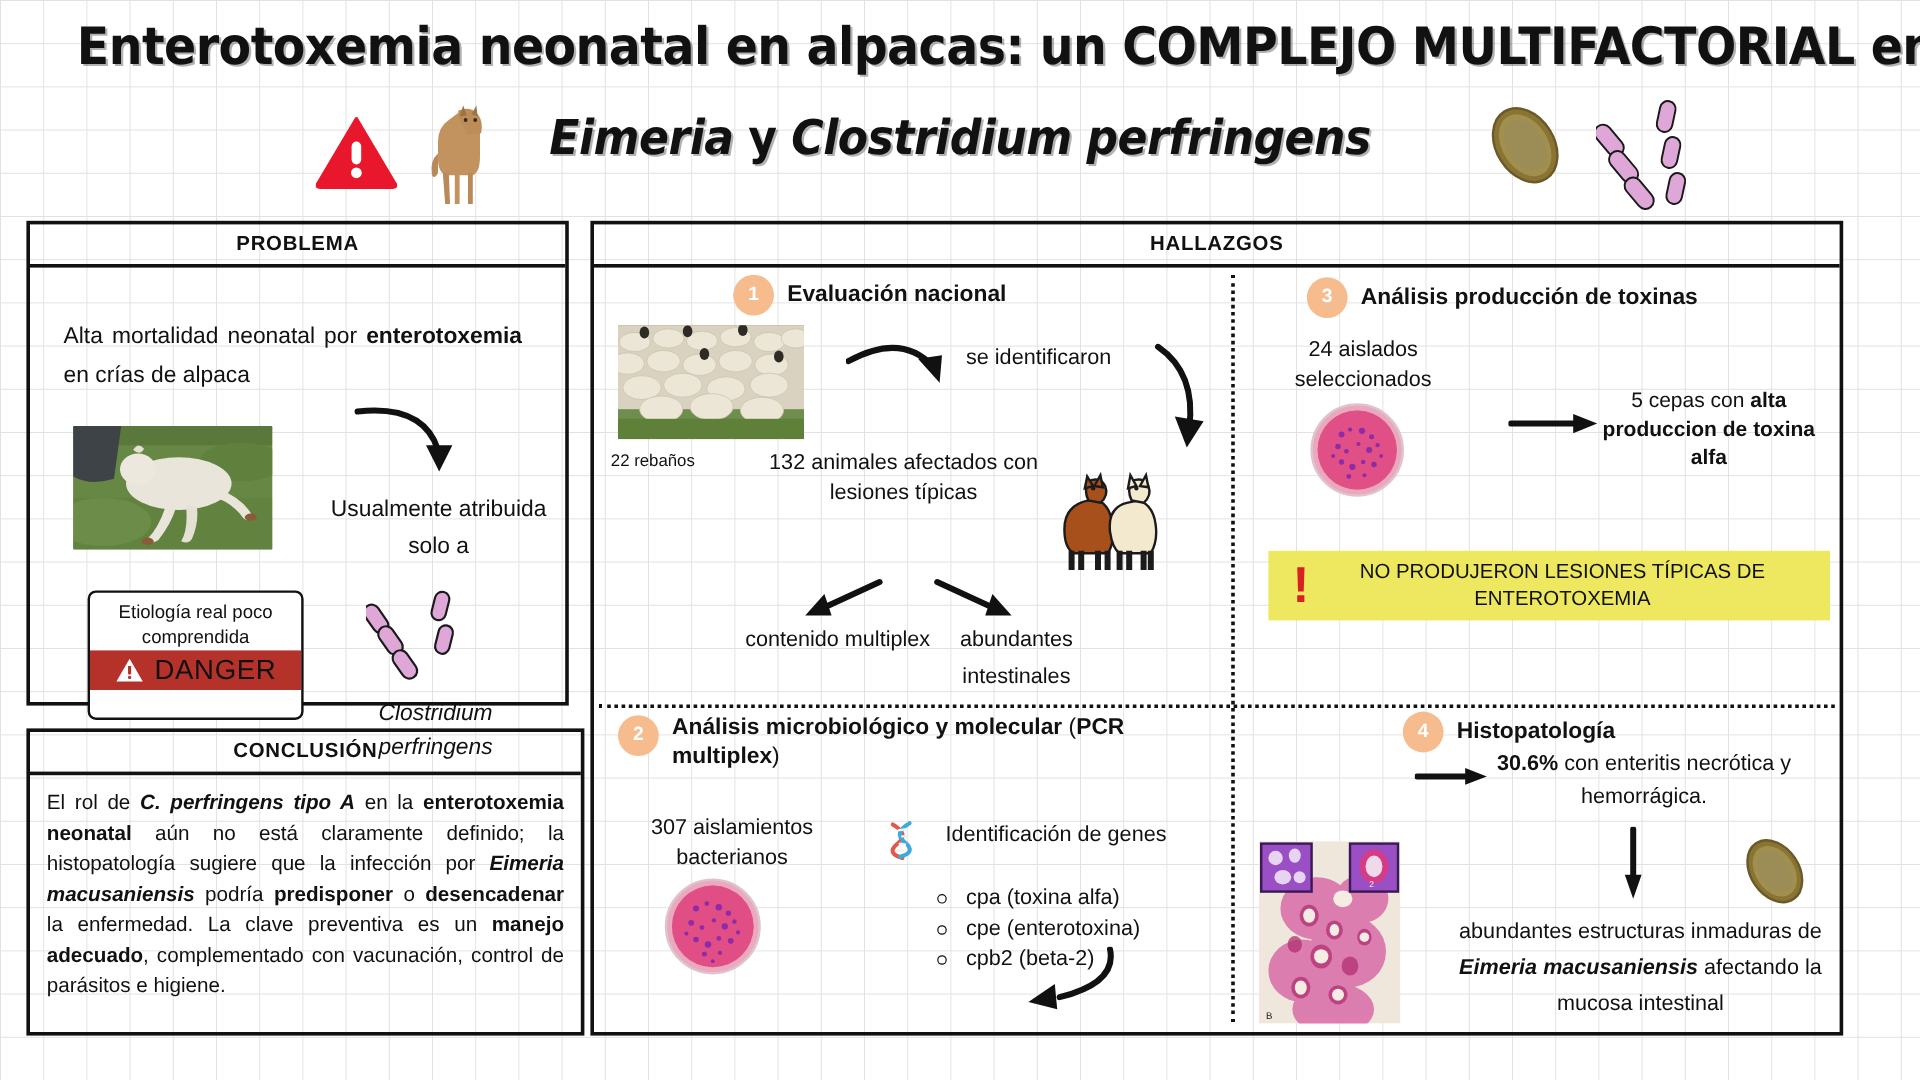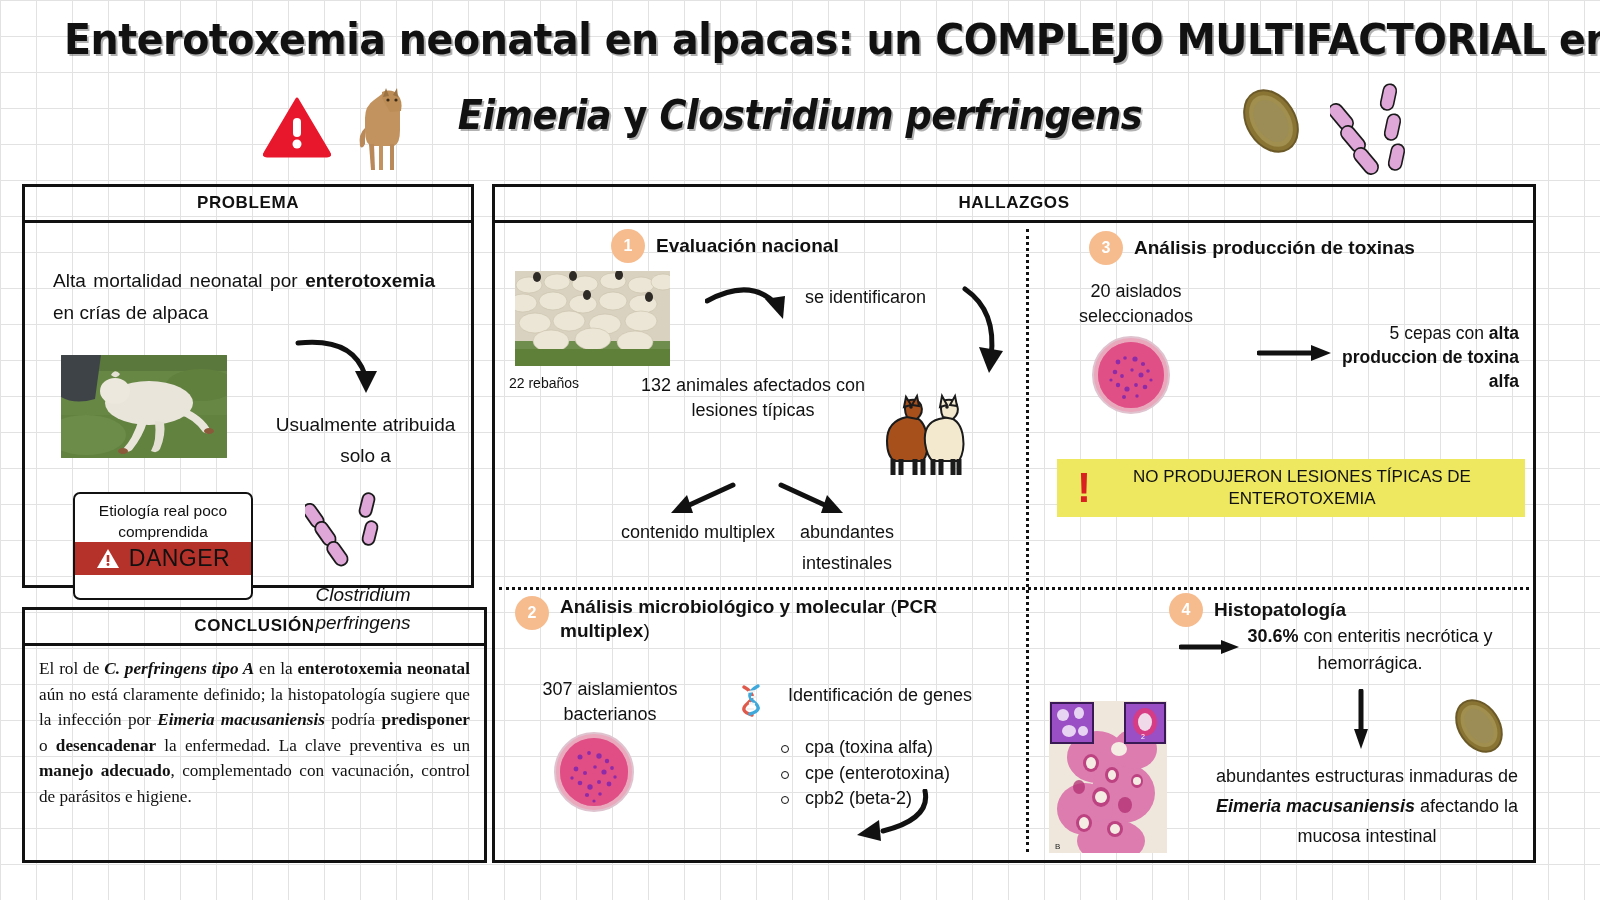--- a/index.html
+++ b/index.html
@@ -100,21 +100,21 @@
   #bact-ill { position: absolute; left: 280px; top: 268px; width: 86px; height: 86px; }
   #clostridium-cap {
     position: absolute; left: 248px; top: 358px; width: 180px;
     text-align: center; font-style: italic; font-size: 19px; line-height: 28px;
   }
 
   
   #conclusion-body {
     padding: 10px 14px 0 14px;
     font-size: 17.2px; line-height: 25.5px;
-    text-align: justify; text-align-last: left; font-family: Liberation Serif, serif;
+    text-align: justify; text-align-last: left;
   }
   #conclusion-body b { font-weight: 700; }
   #conclusion-body i { font-style: italic; }
 
   
   #hall-body { position: relative; height: 100%; }
   #hall-vline {
     position: absolute; left: 531px; top: 6px; width: 0; height: 623px;
     border-left: 3px dotted #111;
   }
@@ -150,21 +150,21 @@
   #q1-arrow3 { position: absolute; left: 172px; top: 258px; width: 70px; height: 38px; }
   #q1-arrow4 { position: absolute; left: 282px; top: 258px; width: 70px; height: 38px; }
   #q1-cap3 { position: absolute; left: 113px; top: 294px; width: 180px; text-align: center; font-size: 18px; line-height: 31px; }
   #q1-cap4 { position: absolute; left: 262px; top: 294px; width: 180px; text-align: center; font-size: 18px; line-height: 31px; }
 
   
   #q3-head { left: 60px; top: 8px; }
   #q3-cap1 { position: absolute; left: 12px; top: 56px; width: 190px; text-align: center; font-size: 18px; line-height: 25px; }
   #q3-dish { position: absolute; left: 62px; top: 112px; width: 80px; height: 80px; }
   #q3-arrow { position: absolute; left: 228px; top: 120px; width: 76px; height: 20px; }
-  #q3-cap2 { position: absolute; left: 300px; top: 98px; width: 190px; text-align: right; font-size: 17.5px; line-height: 24px; }
+  #q3-cap2 { position: absolute; left: 300px; top: 98px; width: 190px; text-align: center; font-size: 17.5px; line-height: 24px; }
   #q3-alert {
     position: absolute; left: 28px; top: 236px; width: 468px; height: 58px;
     background: #EDE860; display: flex; align-items: center; gap: 16px; padding-left: 20px;
   }
   #q3-alert .excl { color: #D92121; font-size: 42px; font-weight: 700; line-height: 0.8; }
   #q3-alert .atext { flex: 1; text-align: center; font-size: 17px; line-height: 22px; padding-right: 28px; }
 
   
   #q2-head { left: 20px; top: 4px; width: 470px; align-items: flex-start; }
   #q2-head .step-num { margin-top: 1px; }
@@ -391,21 +391,21 @@
       <div id="q1-cap3">contenido multiplex</div>
       <div id="q1-cap4">abundantes intestinales</div>
     </div>
 
     <div class="quad" id="quad3">
       <div class="step-head" id="q3-head">
         <div class="step-num">3</div>
         <div class="step-title">Análisis producción de toxinas</div>
       </div>
 
-      <div id="q3-cap1">20 aislados seleccionados</div>
+      <div id="q3-cap1">24 aislados seleccionados</div>
 
       <svg id="q3-dish" viewBox="0 0 80 80">
         <circle cx="40" cy="40" r="38" fill="#E9A8BC" stroke="#dfc3cf" stroke-width="2"></circle>
         <circle cx="40" cy="40" r="33" fill="#E2437F"></circle>
         <circle cx="40" cy="40" r="33" fill="#DE5A8C" opacity="0.55"></circle>
         <g fill="#8E2BA8">
           <circle cx="27" cy="27" r="2.4"></circle>
             <circle cx="34" cy="23" r="1.8"></circle>
             <circle cx="44" cy="24" r="2.6"></circle>
           <circle cx="52" cy="29" r="2.1"></circle>

